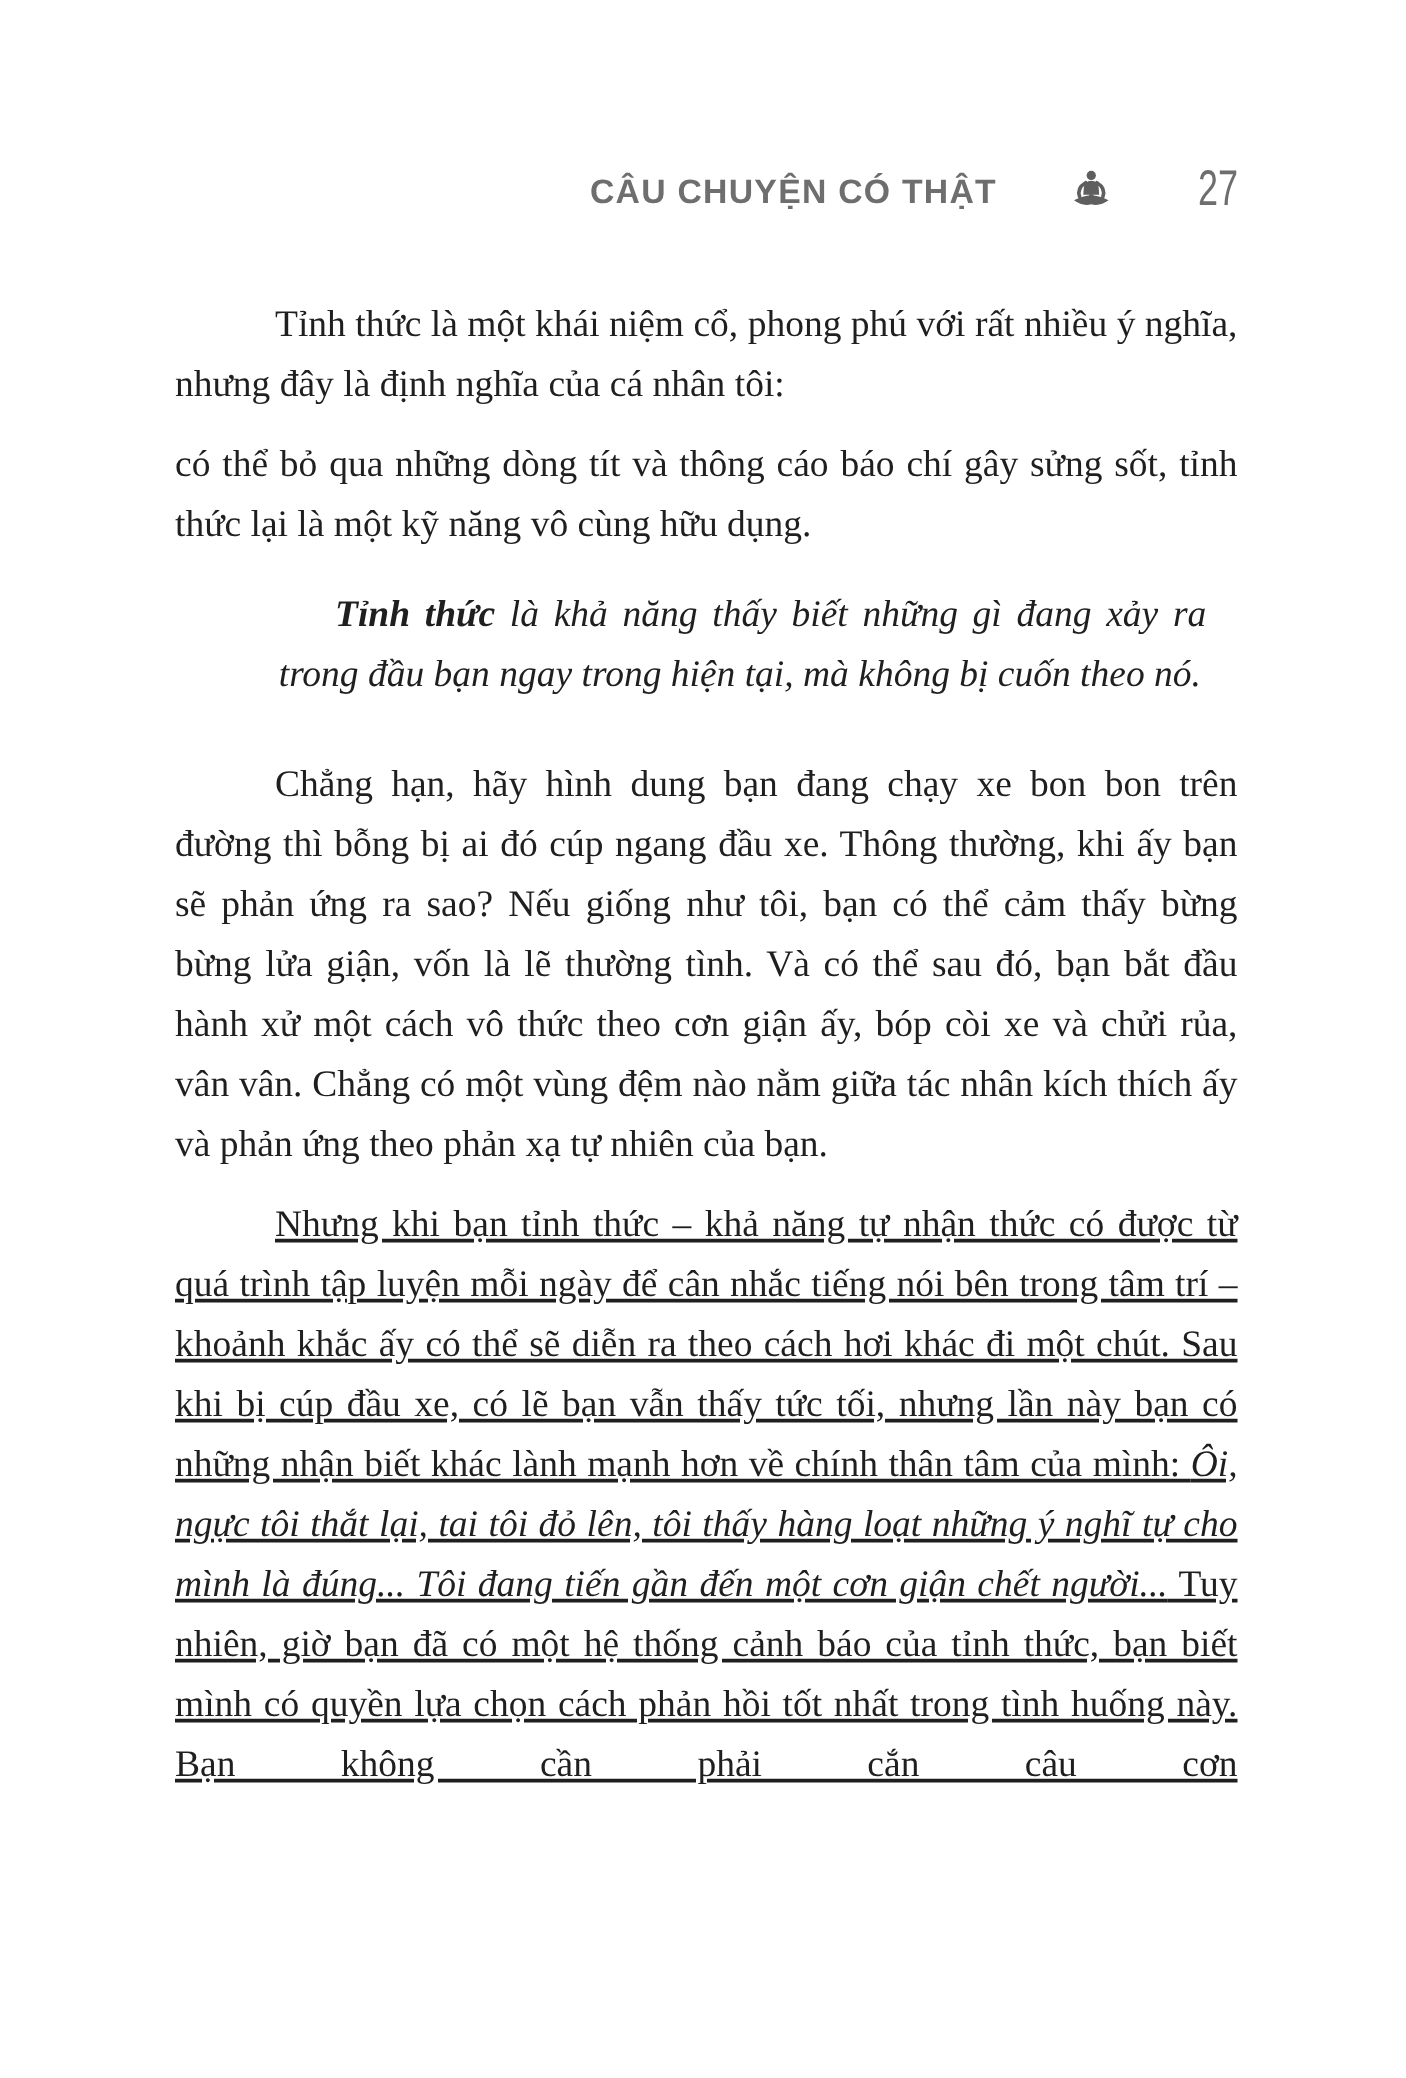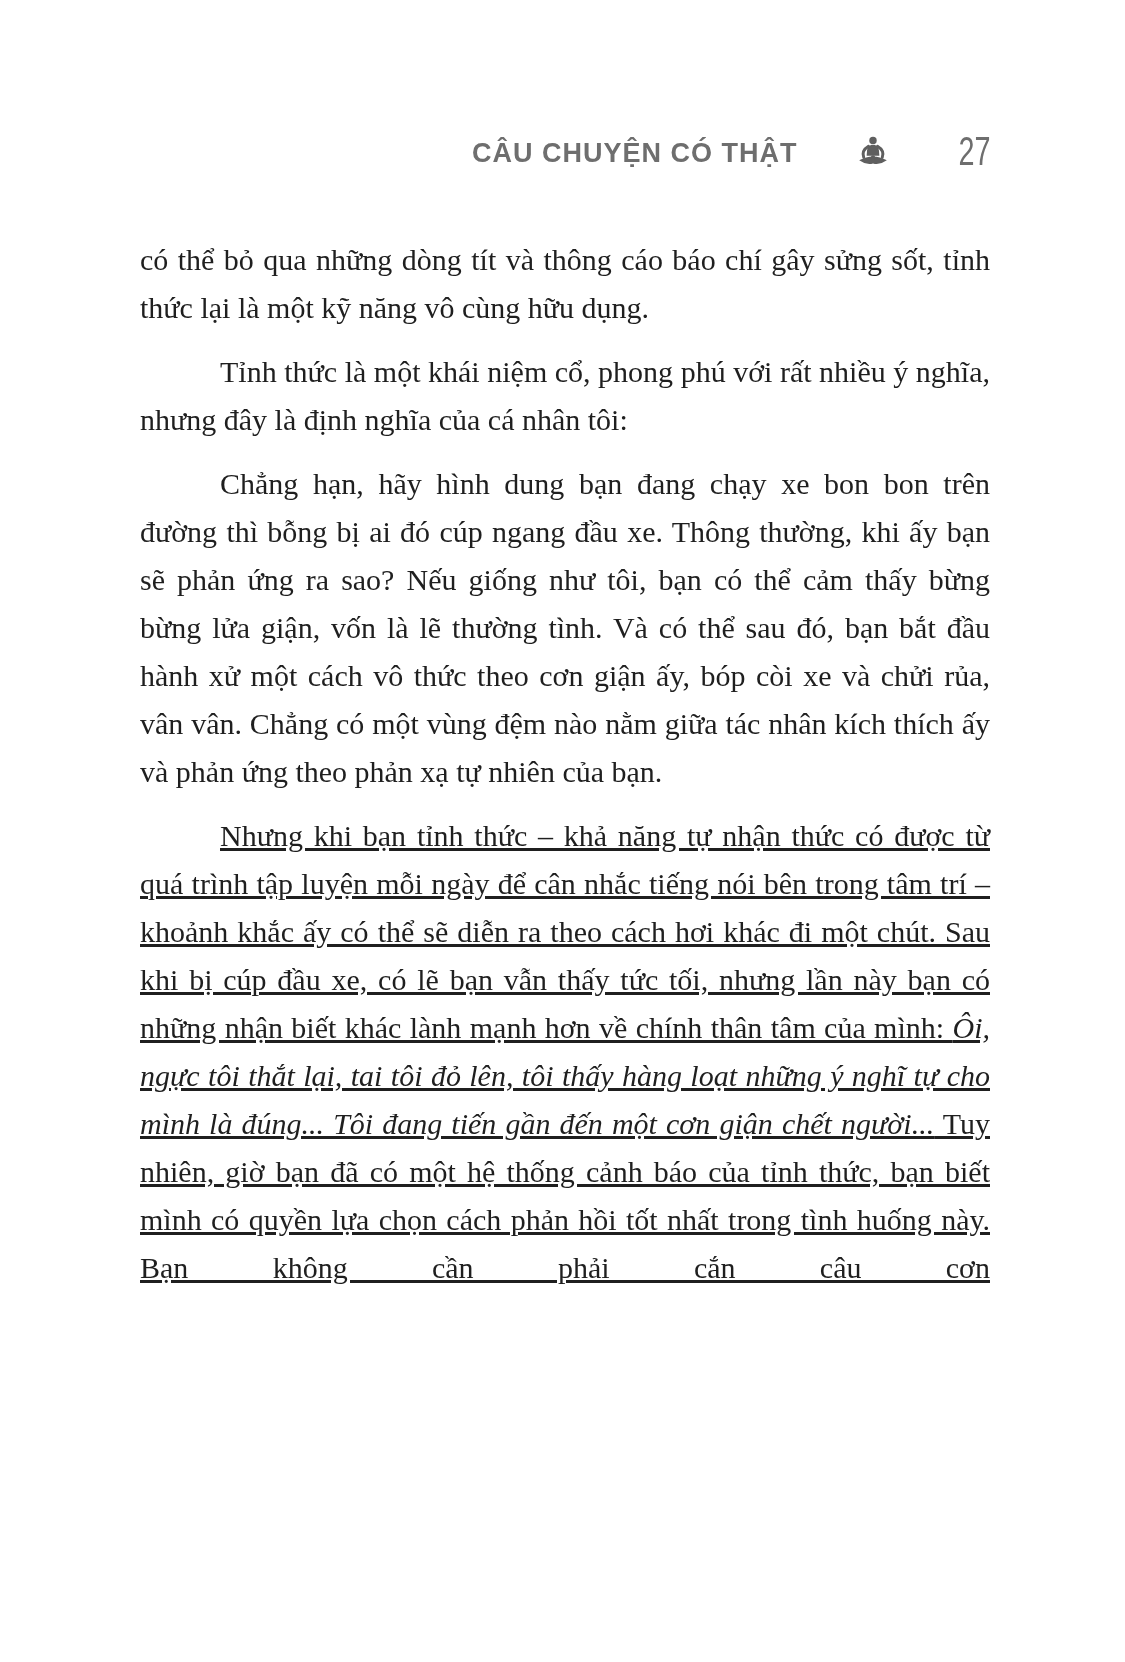--- a/index.html
+++ b/index.html
@@ -84,19 +84,20 @@
         <path d="M23.5 20 Q 10 28 14.5 41" fill="none" stroke="currentColor" stroke-width="5.5" stroke-linecap="round"></path>
         <path d="M40.5 20 Q 54 28 49.5 41" fill="none" stroke="currentColor" stroke-width="5.5" stroke-linecap="round"></path>
         <path d="M6 46.5 Q 32 32 58 46.5 Q 45 56 32 52.5 Q 19 56 6 46.5 Z"></path>
         <circle cx="32" cy="41" r="4"></circle>
       </svg>
     </span>
     <span class="header-page-number">27</span>
   </header>
 
   <main class="content" style="color: rgb(31, 31, 31);">
+      <p class="body indent"><span class="s-n">Tỉnh thức là một khái niệm cổ, phong phú với rất nhiều ý nghĩa, nhưng đây là định nghĩa của cá nhân tôi:</span></p>
       <p class="body"><span class="s-n">có thể bỏ qua những dòng tít và thông cáo báo chí gây sửng sốt, tỉnh thức lại là một kỹ năng vô cùng hữu dụng.</span></p>
-      <p class="body indent"><span class="s-n">Tỉnh thức là một khái niệm cổ, phong phú với rất nhiều ý nghĩa, nhưng đây là định nghĩa của cá nhân tôi:</span></p>
+      <p class="quote"><span class="s-bi">Tỉnh thức</span><span class="s-i"> là khả năng thấy biết những gì đang xảy ra trong đầu bạn ngay trong hiện tại, mà không bị cuốn theo nó.</span></p>
       <p class="body indent"><span class="s-n">Chẳng hạn, hãy hình dung bạn đang chạy xe bon bon trên đường thì bỗng bị ai đó cúp ngang đầu xe. Thông thường, khi ấy bạn sẽ phản ứng ra sao? Nếu giống như tôi, bạn có thể cảm thấy bừng bừng lửa giận, vốn là lẽ thường tình. Và có thể sau đó, bạn bắt đầu hành xử một cách vô thức theo cơn giận ấy, bóp còi xe và chửi rủa, vân vân. Chẳng có một vùng đệm nào nằm giữa tác nhân kích thích ấy và phản ứng theo phản xạ tự nhiên của bạn.</span></p>
       <p class="body indent continues"><span class="s-n">Nhưng khi bạn tỉnh thức – khả năng tự nhận thức có được từ quá trình tập luyện mỗi ngày để cân nhắc tiếng nói bên trong tâm trí – khoảnh khắc ấy có thể sẽ diễn ra theo cách hơi khác đi một chút. Sau khi bị cúp đầu xe, có lẽ bạn vẫn thấy tức tối, nhưng lần này bạn có những nhận biết khác lành mạnh hơn về chính thân tâm của mình: </span><span class="s-i">Ôi, ngực tôi thắt lại, tai tôi đỏ lên, tôi thấy hàng loạt những ý nghĩ tự cho mình là đúng... Tôi đang tiến gần đến một cơn giận chết người...</span><span class="s-n"> Tuy nhiên, giờ bạn đã có một hệ thống cảnh báo của tỉnh thức, bạn biết mình có quyền lựa chọn cách phản hồi tốt nhất trong tình huống này. Bạn không cần phải cắn câu cơn</span></p>
     </main>
 
 </div>
 
 </body></html>

